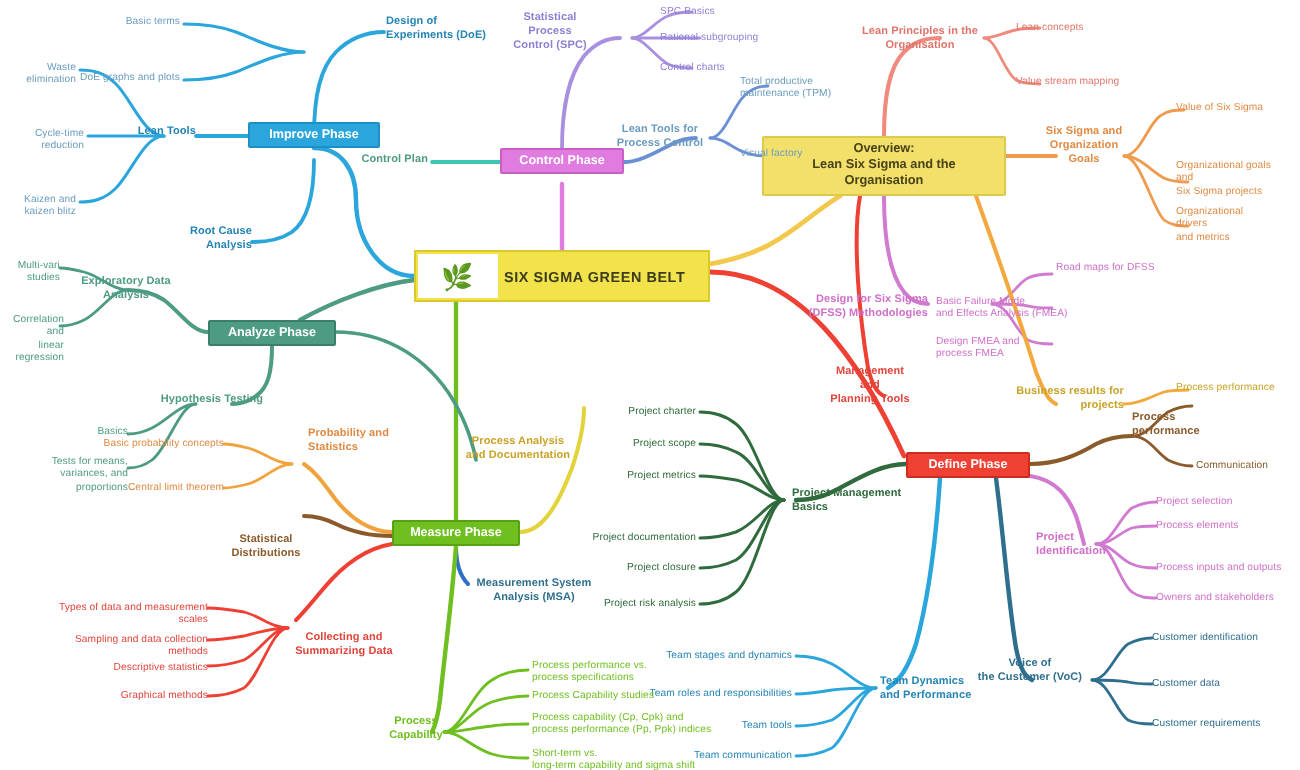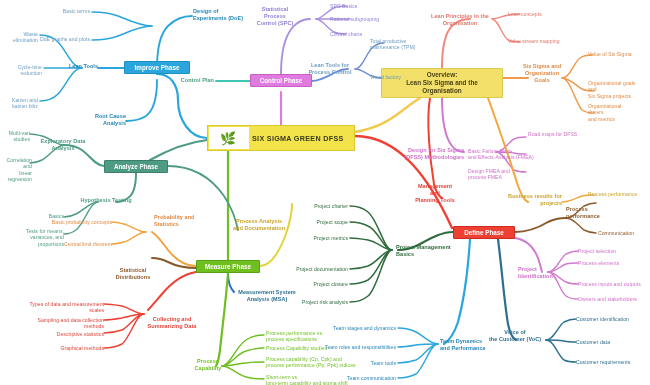--- a/index.html
+++ b/index.html
@@ -166,21 +166,21 @@
   <path d="M222 366 C 230 366 236 354 246 351 C 252 349 258 348 264 348" stroke="#6ebf1f" stroke-width="1.4"></path>
   <path d="M222 366 C 230 366 236 364 246 363 C 252 362 258 362 264 362" stroke="#6ebf1f" stroke-width="1.4"></path>
   <path d="M222 366 C 230 366 236 374 246 377 C 252 379 258 379 264 379" stroke="#6ebf1f" stroke-width="1.4"></path>
   <path d="M260 266 C 272 266 280 250 286 234 C 290 222 292 212 292 204" stroke="#e2d33a" stroke-width="2"></path>
 
   </g>
 </svg>
 
 <div class="node root">
   <div class="badge">🌿</div>
-  <span>SIX SIGMA GREEN DFSS</span>
+  <span>SIX SIGMA GREEN BELT</span>
 </div>
 
 <div class="node phase improve"><span>Improve Phase</span></div>
 <div class="node phase control"><span>Control Phase</span></div>
 <div class="node phase analyze"><span>Analyze Phase</span></div>
 <div class="node phase measure"><span>Measure Phase</span></div>
 <div class="node phase define"><span>Define Phase</span></div>
 <div class="node phase overview"><span>Overview:
 Lean Six Sigma and the
 Organisation</span></div>

